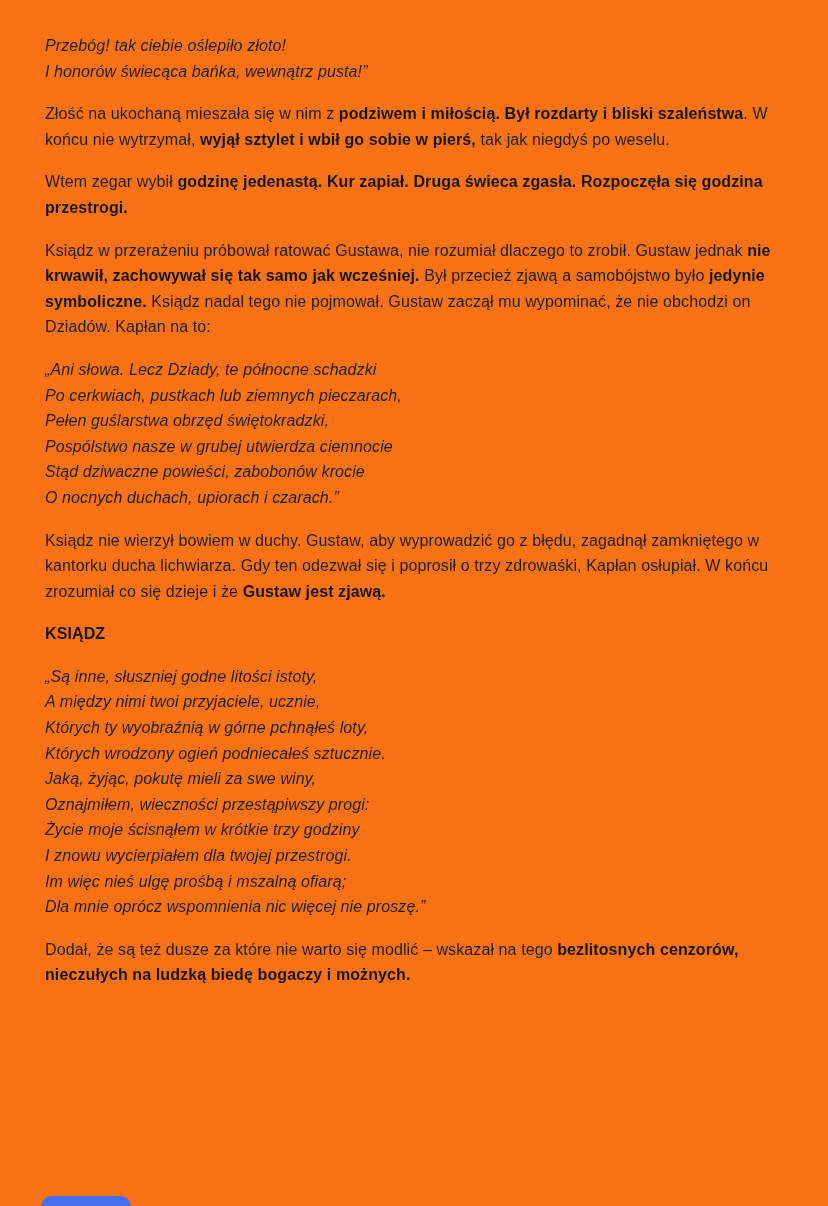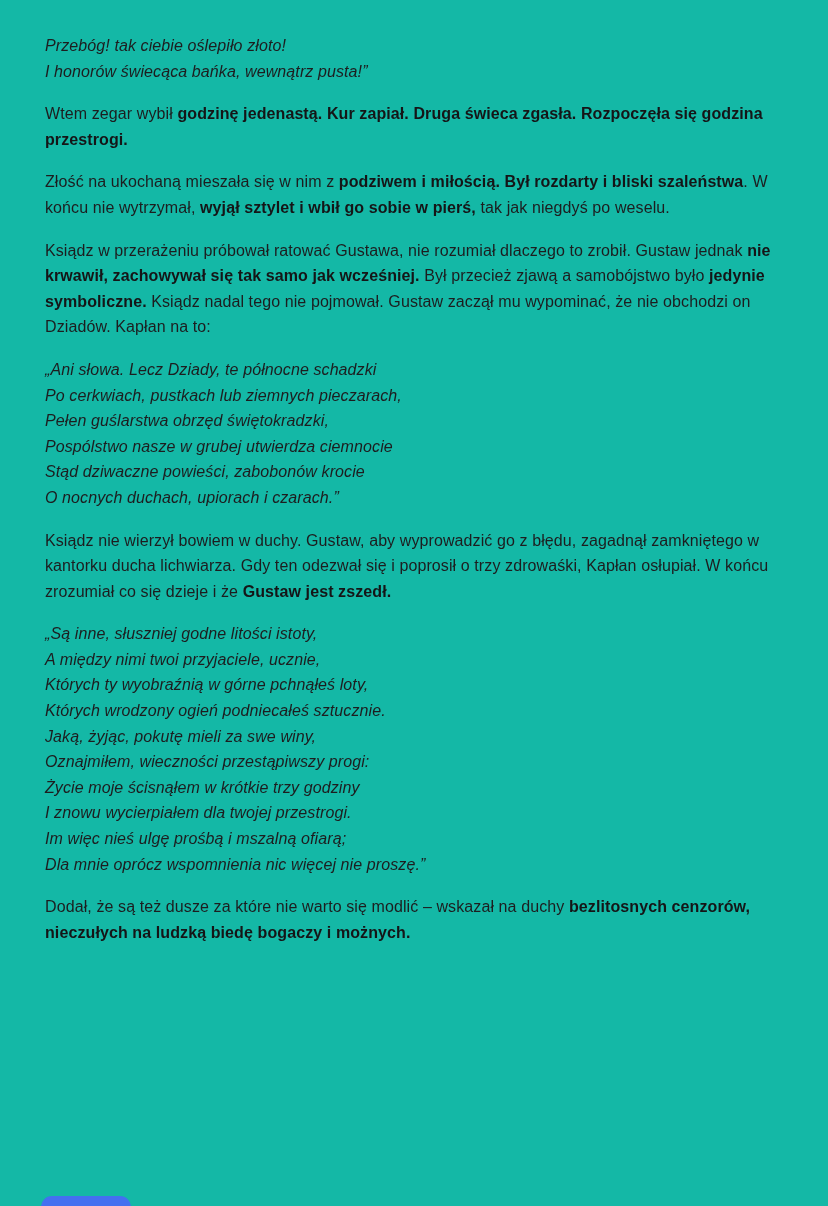--- a/index.html
+++ b/index.html
@@ -4,21 +4,21 @@
 <style>
   html, body {
     margin: 0;
     padding: 0;
     background: #ffffff;
   }
   .page {
     position: relative;
     width: 828px;
     height: 1206px;
-    background: #14b8a6;
+    background: #f97316;
     overflow: hidden;
     font-family: "Liberation Sans", "DejaVu Sans", sans-serif;
   }
   .content {
     position: absolute;
     left: 45px;
     top: 33px;
     width: 737px;
     font-size: 16px;
     line-height: 1.6;
@@ -55,22 +55,23 @@
     cursor: pointer;
     padding: 0;
   }
 </style>
 </head>
 <body>
 
 <div class="page">
   <div class="content">
       <p class="verse">Przebóg! tak ciebie oślepiło złoto!<br>I honorów świecąca bańka, wewnątrz pusta!”</p>
+      <p class="para"><span>Złość na ukochaną mieszała się w nim z </span><strong>podziwem i miłością. Był rozdarty i bliski szaleństwa</strong><span>. W końcu nie wytrzymał, </span><strong>wyjął sztylet i wbił go sobie w pierś,</strong><span> tak jak niegdyś po weselu.</span></p>
       <p class="para"><span>Wtem zegar wybił </span><strong>godzinę jedenastą. Kur zapiał. Druga świeca zgasła. Rozpoczęła się godzina przestrogi.</strong></p>
-      <p class="para"><span>Złość na ukochaną mieszała się w nim z </span><strong>podziwem i miłością. Był rozdarty i bliski szaleństwa</strong><span>. W końcu nie wytrzymał, </span><strong>wyjął sztylet i wbił go sobie w pierś,</strong><span> tak jak niegdyś po weselu.</span></p>
       <p class="para"><span>Ksiądz w przerażeniu próbował ratować Gustawa, nie rozumiał dlaczego to zrobił. Gustaw jednak </span><strong>nie krwawił, zachowywał się tak samo jak wcześniej.</strong><span> Był przecież zjawą a samobójstwo było </span><strong>jedynie symboliczne.</strong><span> Ksiądz nadal tego nie pojmował. Gustaw zaczął mu wypominać, że nie obchodzi on Dziadów. Kapłan na to:</span></p>
       <p class="verse">„Ani słowa. Lecz Dziady, te północne schadzki<br>Po cerkwiach, pustkach lub ziemnych pieczarach,<br>Pełen guślarstwa obrzęd świętokradzki,<br>Pospólstwo nasze w grubej utwierdza ciemnocie<br>Stąd dziwaczne powieści, zabobonów krocie<br>O nocnych duchach, upiorach i czarach.”</p>
-      <p class="para"><span>Ksiądz nie wierzył bowiem w duchy. Gustaw, aby wyprowadzić go z błędu, zagadnął zamkniętego w kantorku ducha lichwiarza. Gdy ten odezwał się i poprosił o trzy zdrowaśki, Kapłan osłupiał. W końcu zrozumiał co się dzieje i że </span><strong>Gustaw jest zszedł.</strong></p>
+      <p class="para"><span>Ksiądz nie wierzył bowiem w duchy. Gustaw, aby wyprowadzić go z błędu, zagadnął zamkniętego w kantorku ducha lichwiarza. Gdy ten odezwał się i poprosił o trzy zdrowaśki, Kapłan osłupiał. W końcu zrozumiał co się dzieje i że </span><strong>Gustaw jest zjawą.</strong></p>
+      <p class="heading"><strong>KSIĄDZ</strong></p>
       <p class="verse">„Są inne, słuszniej godne litości istoty,<br>A między nimi twoi przyjaciele, ucznie,<br>Których ty wyobraźnią w górne pchnąłeś loty,<br>Których wrodzony ogień podniecałeś sztucznie.<br>Jaką, żyjąc, pokutę mieli za swe winy,<br>Oznajmiłem, wieczności przestąpiwszy progi:<br>Życie moje ścisnąłem w krótkie trzy godziny<br>I znowu wycierpiałem dla twojej przestrogi.<br>Im więc nieś ulgę prośbą i mszalną ofiarą;<br>Dla mnie oprócz wspomnienia nic więcej nie proszę.”</p>
-      <p class="para"><span>Dodał, że są też dusze za które nie warto się modlić – wskazał na duchy </span><strong>bezlitosnych cenzorów, nieczułych na ludzką biedę bogaczy i możnych.</strong></p>
+      <p class="para"><span>Dodał, że są też dusze za które nie warto się modlić – wskazał na tego </span><strong>bezlitosnych cenzorów, nieczułych na ludzką biedę bogaczy i możnych.</strong></p>
     </div>
   <button class="fab-partial" aria-label="action button (partially visible)"></button>
 </div>
 
 </body></html>

